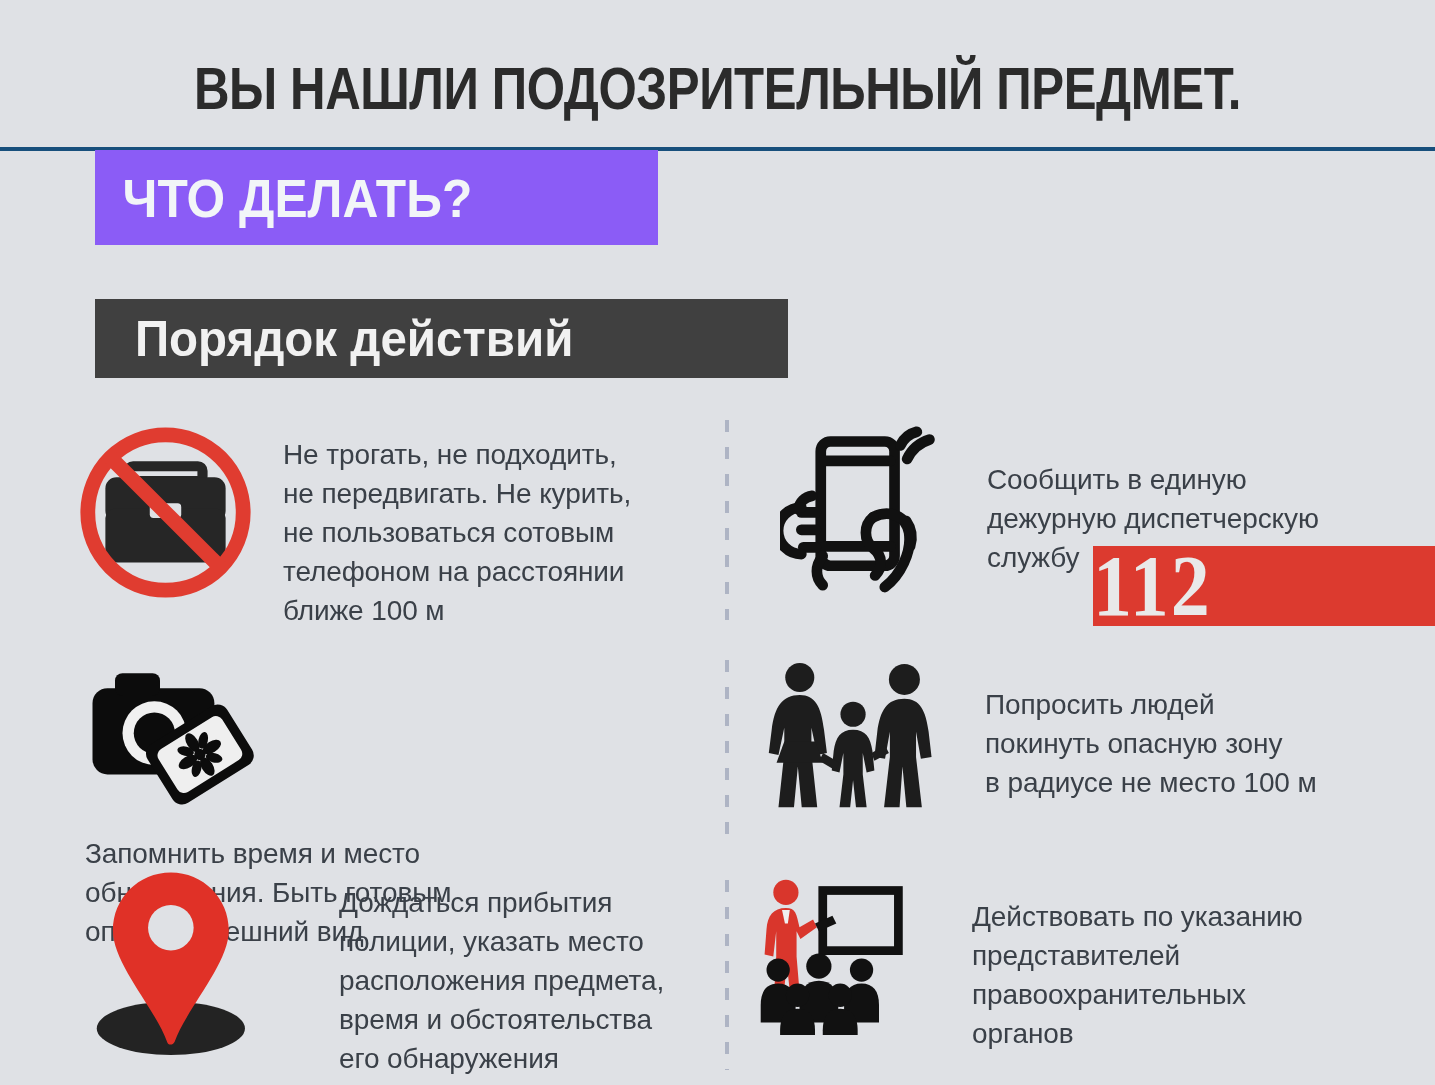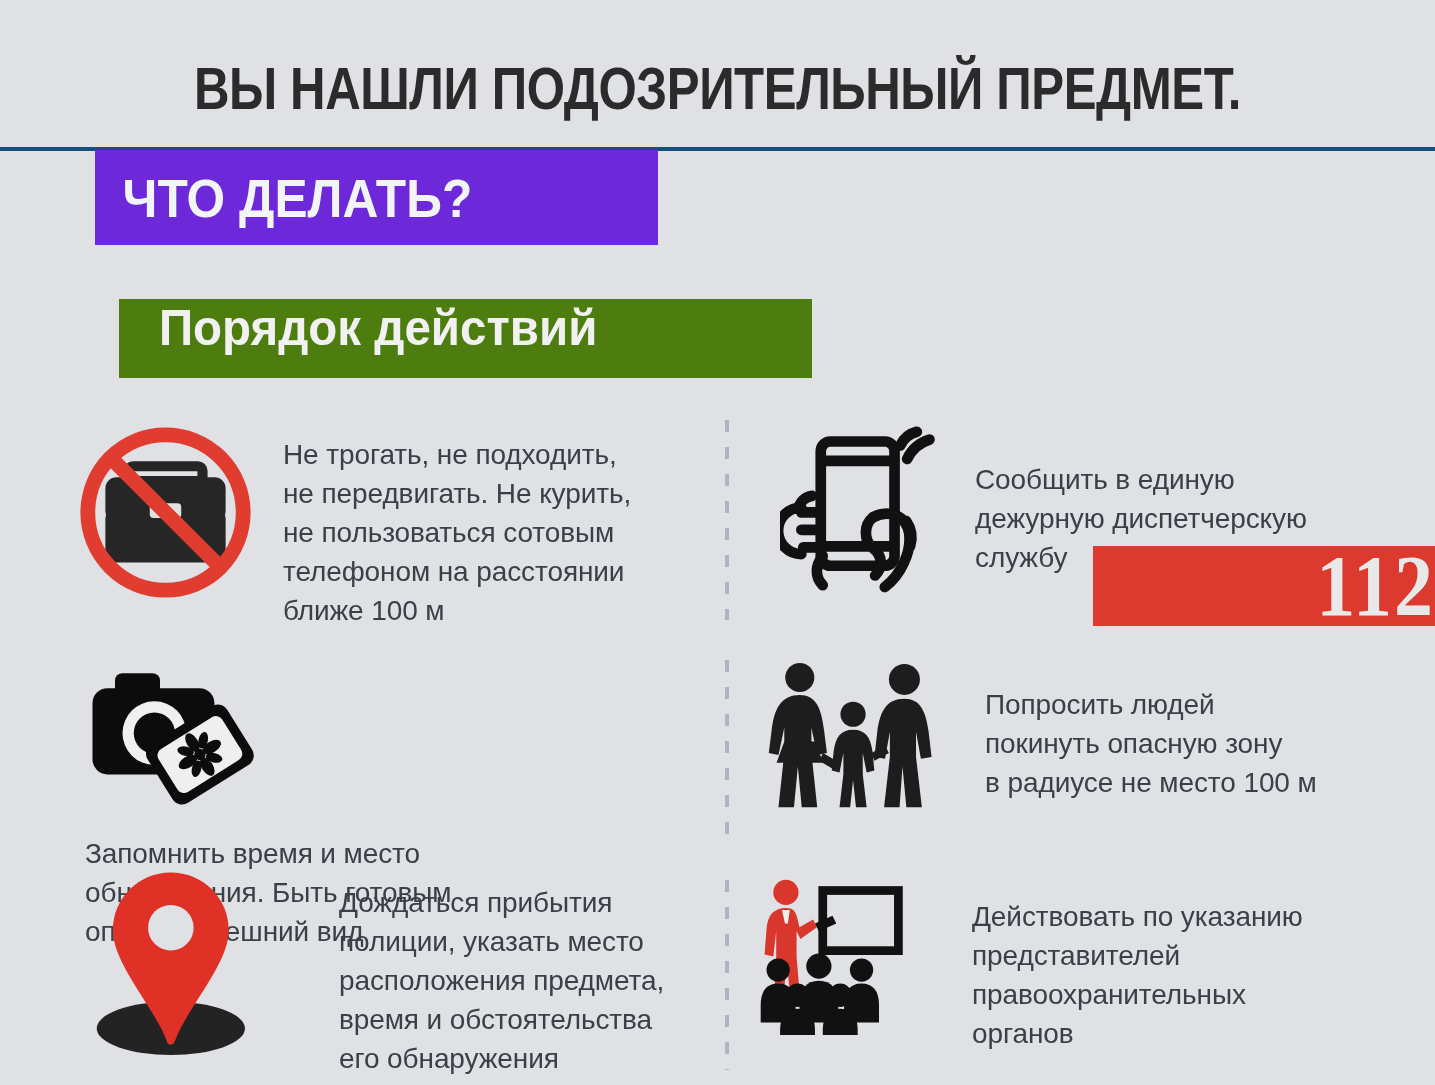--- a/index.html
+++ b/index.html
@@ -42,21 +42,21 @@
     background: #174f7c;
   }
 
   
   .blue-banner {
     position: absolute;
     left: 95px;
     top: 150px;
     width: 563px;
     height: 95px;
-    background: #6d28d9;
+    background: #8b5cf6;
     display: flex;
     align-items: center;
   }
   .blue-banner-label {
     font-family: "Liberation Sans Narrow", "Liberation Sans", sans-serif;
     font-weight: 700;
     font-size: 54px;
     color: #f2f5f8;
     letter-spacing: 0px;
     padding-left: 30px;
@@ -65,24 +65,23 @@
     white-space: nowrap;
   }
 
   
   .red-banner {
     position: absolute;
     left: 95px;
     top: 299px;
     width: 693px;
     height: 79px;
-    background: #4d7c0f;
-    display: flex;
-    align-items: flex-start;
-    margin-left: 24px;
+    background: #404040;
+    display: flex;
+    align-items: center;
   }
   .red-banner-label {
     font-family: "Liberation Sans Narrow", "Liberation Sans", sans-serif;
     font-weight: 700;
     font-size: 50px;
     color: #f1f1f1;
     padding-left: 42px;
     transform: scaleX(0.95);
     transform-origin: left center;
     white-space: nowrap;
@@ -108,21 +107,21 @@
     top: 405px;
     width: 1435px;
     height: 680px;
   }
   .cell {
     position: absolute;
     display: flex;
     align-items: flex-start;
   }
   .cell.c1 { left: 68px;  top: 15px;  width: 630px; }
-  .cell.c2 { left: 780px; top: 15px;  width: 655px; }
+  .cell.c2 { left: 780px; top: 15px;  width: 655px; gap: 12px; }
   .cell.c3 { left: 85px;  top: 255px; width: 630px; flex-direction: column; }
   .cell.c4 { left: 760px; top: 255px; width: 675px; }
   .cell.c5 { left: 85px;  top: 460px; width: 630px; gap: 39px; }
   .cell.c6 { left: 752px; top: 470px; width: 670px; }
 
   .icon-wrap {
     flex: 0 0 auto;
     display: flex;
     align-items: flex-start;
     justify-content: center;
@@ -154,21 +153,21 @@
   
   .badge-112 {
     position: absolute;
     left: 1093px;
     top: 546px;
     width: 342px;
     height: 80px;
     background: #dc3a2f;
     display: flex;
     align-items: center;
-    justify-content: flex-end;
+    justify-content: flex-start;
   }
   .badge-112-label {
     font-family: "Liberation Serif", serif;
     font-weight: 700;
     font-size: 78px;
     line-height: 78px;
     color: #e9e9e9;
     letter-spacing: 2px;
     transform: scaleY(1.12);
   }

